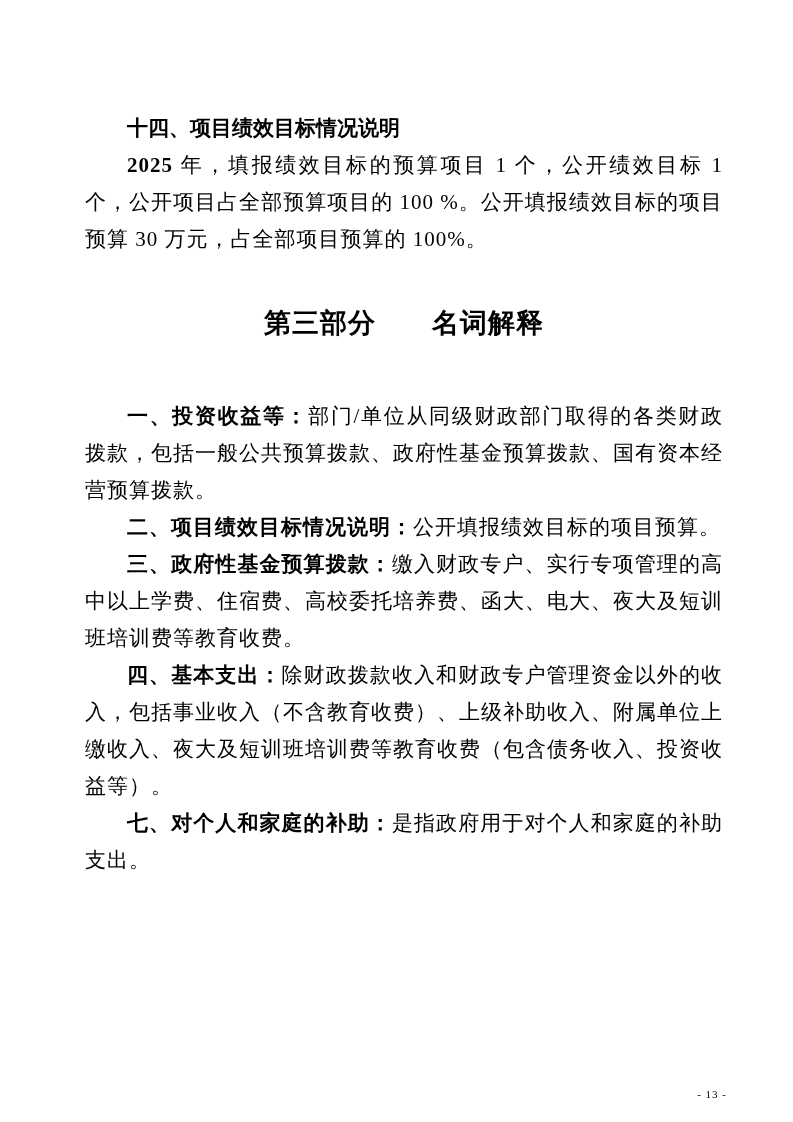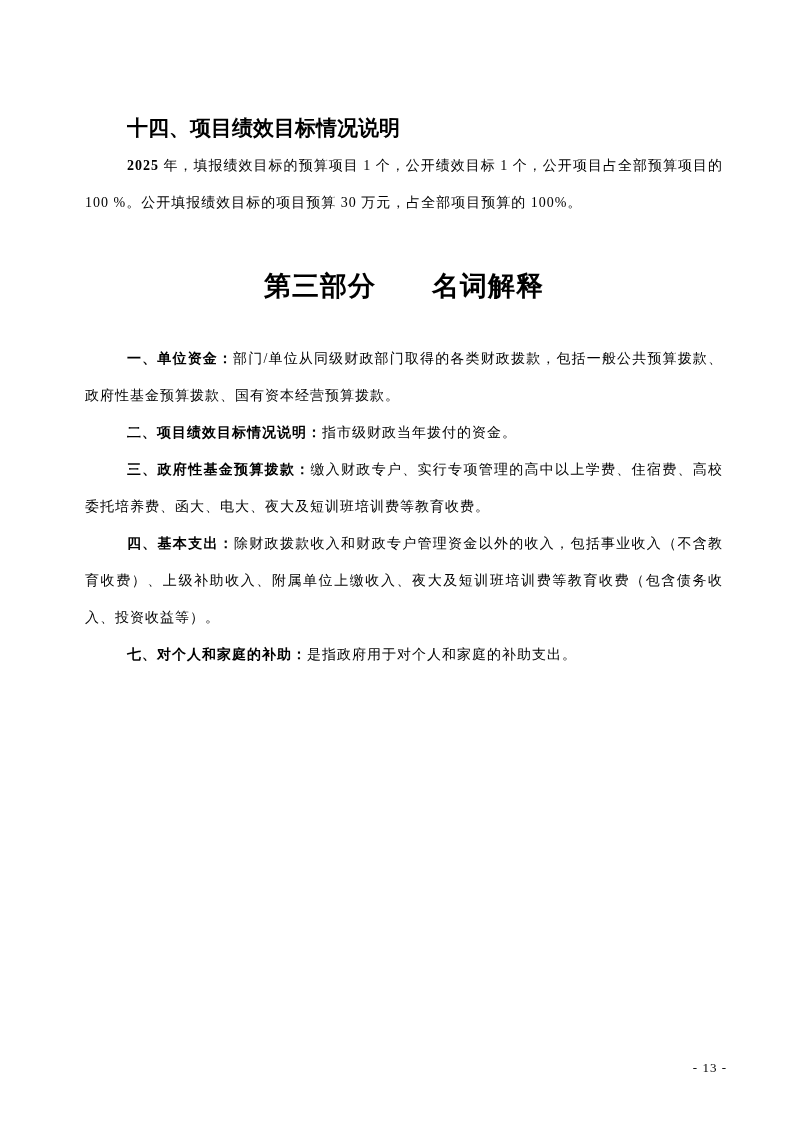--- a/index.html
+++ b/index.html
@@ -22,62 +22,62 @@
   }
   .sec-heading {
     font-family: "DejaVu Sans", "Liberation Sans", sans-serif;
     font-size: 21px;
     font-weight: bold;
     line-height: 37px;
     text-indent: 42px;
     white-space: nowrap;
   }
   .para {
-    font-size: 14px;
+    font-size: 21px;
     line-height: 37px;
     text-indent: 42px;
     text-align: justify;
     letter-spacing: 1px;
   }
   .para .lead-bold { font-weight: bold; }
   .term-label { font-weight: bold; }
   .part-heading {
     font-family: "DejaVu Sans", "Liberation Sans", sans-serif;
     font-size: 27px;
     font-weight: bold;
     line-height: 45px;
-    margin: 42px 0 32px 0;
+    margin: 42px 0 53px 0;
     text-align: center;
     text-indent: 0;
     letter-spacing: 1px;
   }
   .page-number {
     position: absolute;
-    top: 1060px;
+    top: 1088px;
     right: 66px;
-    font-size: 13px;
+    font-size: 11px;
     letter-spacing: 1px;
     font-family: "Liberation Serif", "DejaVu Serif", serif;
   }
 </style>
 </head>
 <body>
 
 <div class="page">
   <div class="content">
 
     <h2 class="sec-heading">十四、项目绩效目标情况说明</h2>
 
     <p class="para"><span class="lead-bold">2025</span><span> 年，填报绩效目标的预算项目 1 个，公开绩效目标 1 个，公开项目占全部预算项目的 100 %。公开填报绩效目标的项目预算 30 万元，占全部项目预算的 100%。</span></p>
 
     <h1 class="part-heading">第三部分　　名词解释</h1>
 
-    <p class="para"><span class="term-label">一、单位资金：</span><span>部门/单位从同级财政部门取得的各类财政拨款，包括一般公共预算拨款、政府性基金预算拨款、国有资本经营预算拨款。</span></p>
+    <p class="para"><span class="term-label">一、投资收益等：</span><span>部门/单位从同级财政部门取得的各类财政拨款，包括一般公共预算拨款、政府性基金预算拨款、国有资本经营预算拨款。</span></p>
 
-    <p class="para"><span class="term-label">二、项目绩效目标情况说明：</span><span>指市级财政当年拨付的资金。</span></p>
+    <p class="para"><span class="term-label">二、项目绩效目标情况说明：</span><span>公开填报绩效目标的项目预算。</span></p>
 
     <p class="para"><span class="term-label">三、政府性基金预算拨款：</span><span>缴入财政专户、实行专项管理的高中以上学费、住宿费、高校委托培养费、函大、电大、夜大及短训班培训费等教育收费。</span></p>
 
     <p class="para"><span class="term-label">四、基本支出：</span><span>除财政拨款收入和财政专户管理资金以外的收入，包括事业收入（不含教育收费）、上级补助收入、附属单位上缴收入、夜大及短训班培训费等教育收费（包含债务收入、投资收益等）。</span></p>
 
 
 
     <p class="para"><span class="term-label">七、对个人和家庭的补助：</span><span>是指政府用于对个人和家庭的补助支出。</span></p>
 
   </div>

